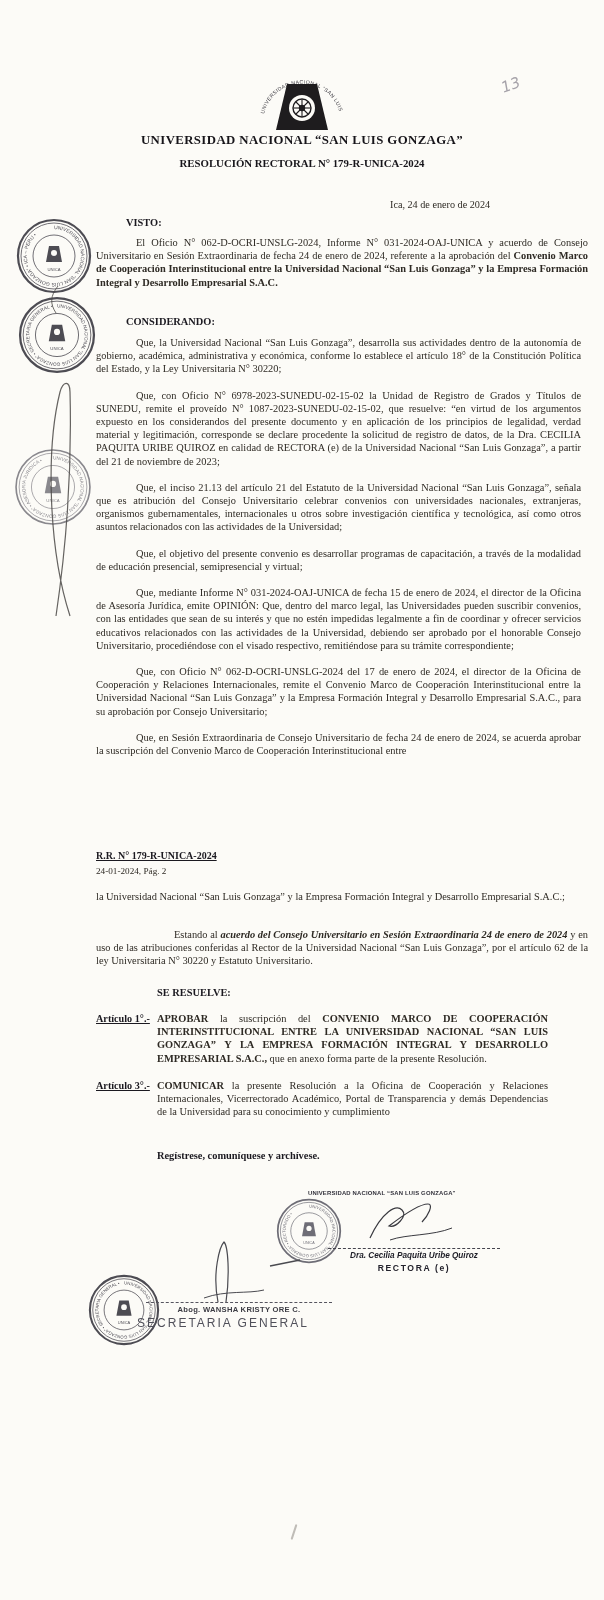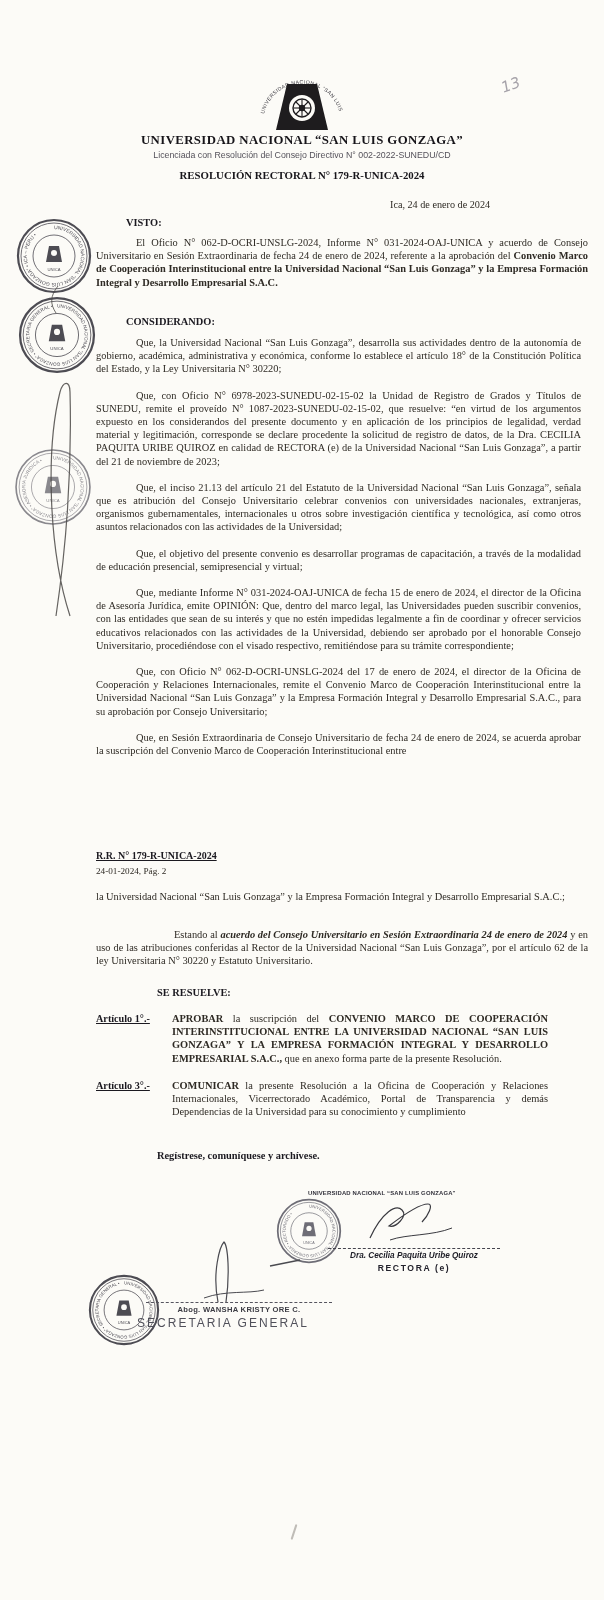--- a/index.html
+++ b/index.html
@@ -41,21 +41,21 @@
   .rubric{position:absolute;left:30px;top:378px;}
   .connector{position:absolute;left:46px;top:286px;}
 
   
   .rr{position:absolute;top:850px;left:96px;font-weight:bold;font-size:10px;text-decoration:underline;color:#1b1920;}
   .rr-date{position:absolute;top:866px;left:96px;font-size:9.2px;}
   .cont{position:absolute;top:890px;left:96px;width:492px;}
   .estando{position:absolute;top:928px;left:96px;width:492px;text-indent:78px;}
   .se-resuelve{position:absolute;top:987px;left:157px;font-weight:bold;font-size:10.4px;color:#1b1920;}
   .articles{position:absolute;top:1012px;left:96px;width:452px;}
-  .article{display:flex;margin-bottom:14px;gap:15px;}
+  .article{display:flex;margin-bottom:14px;}
   .art-label{flex:0 0 61px;font-weight:bold;text-decoration:underline;font-size:10.2px;color:#1b1920;}
   .art-body{flex:1;}
   .closing{position:absolute;top:1150px;left:157px;font-weight:bold;font-size:10.4px;color:#1b1920;}
 
   
   .sig-block{position:absolute;font-family:"Liberation Sans",sans-serif;}
   .sig-rectora{left:276px;top:1190px;width:224px;height:108px;}
   .stamp-header{position:absolute;top:0;left:32px;width:192px;font-size:5.9px;font-weight:bold;
     letter-spacing:.2px;color:#33323c;}
   .sig-svg{position:absolute;}
@@ -98,21 +98,20 @@
       <line x1="62" y1="43.5" x2="62" y2="60.5"></line>
         <line x1="53.5" y1="52" x2="70.5" y2="52"></line>
       <line x1="56" y1="46" x2="68" y2="58"></line>
         <line x1="68" y1="46" x2="56" y2="58"></line>
     </g>
     <circle cx="62" cy="52" r="3.2" fill="#1e1c1e"></circle>
   </svg>
 
   <div class="header">
     <div class="inst">UNIVERSIDAD NACIONAL “SAN LUIS GONZAGA”</div>
-    <div class="lic">Licenciada con Resolución del Consejo Directivo N° 002-2022-SUNEDU/CD</div>
     <div class="res">RESOLUCIÓN RECTORAL N° 179-R-UNICA-2024</div>
   </div>
 
   <div class="date">Ica, 24 de enero de 2024</div>
 
   <div class="sec-label visto-label">VISTO:</div>
   <p class="body-text visto-p"><span>El Oficio N° 062-D-OCRI-UNSLG-2024, Informe N° 031-2024-OAJ-UNICA y acuerdo de Consejo Universitario en Sesión Extraordinaria de fecha 24 de enero de 2024, referente a la aprobación del </span><span style="font-weight: bold;">Convenio Marco de Cooperación Interinstitucional entre la Universidad Nacional “San Luis Gonzaga” y la Empresa Formación Integral y Desarrollo Empresarial S.A.C.</span></p>
 
   <div class="sec-label considerando-label">CONSIDERANDO:</div>
 

